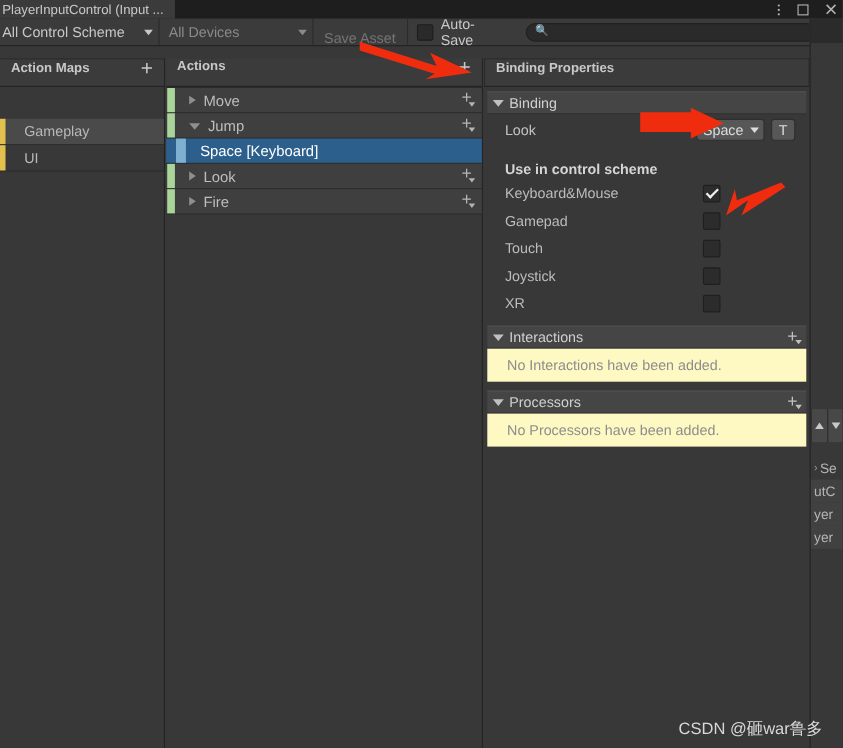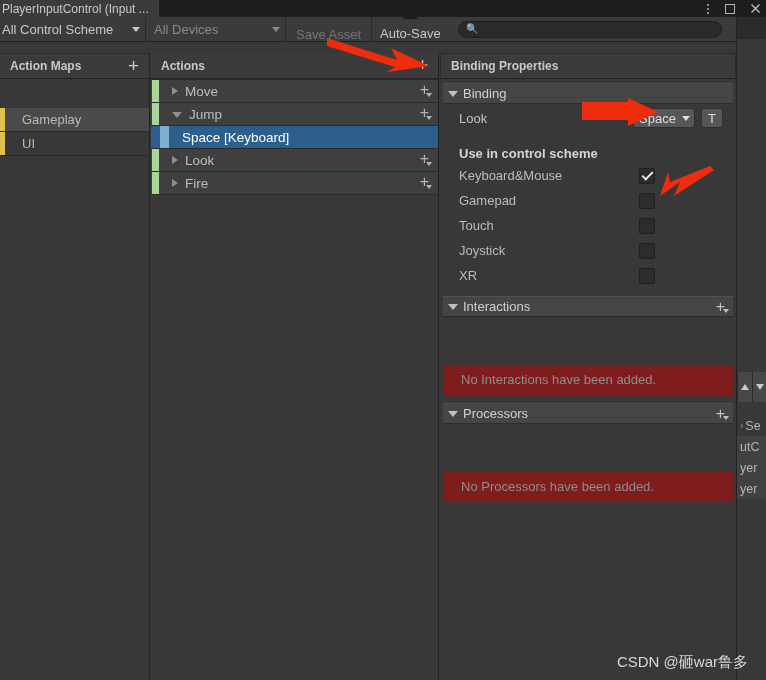--- a/index.html
+++ b/index.html
@@ -47,42 +47,42 @@
   }
   .tb-dd.scheme { width: 146px; }
   .tb-dd.devices { width: 140px; color:#8a8a8a; padding-left:8px; }
   .caret { width:0;height:0;border-left:4px solid transparent;border-right:4px solid transparent;border-top:5px solid #c8c8c8; margin-left:3px;}
   .caret.dim { border-top-color:#8a8a8a; }
   .tb-btn {
     display:flex;align-items:flex-end;height:25px;padding:0 10px;
     color:#757575;font-size:13px;white-space:nowrap;
     border-right:1px solid #2b2b2b;
   }
-  .tb-check { display:flex; align-items:center; gap:7px; padding:0 9px 0 8px;flex-direction:column; }
+  .tb-check { display:flex; align-items:center; gap:7px; padding:0 9px 0 8px; }
   .cb-box {
     width:15px;height:15px;background:#2a2a2a;border:1px solid #1d1d1d;border-radius:2px;
     display:flex;align-items:center;justify-content:center;
   }
   .tb-check span { color:#c8c8c8; font-size:13px; }
   .search-wrap { display:flex;align-items:center; padding-left:8px; flex:1; }
   .search-field {
     display:flex;align-items:center;gap:5px;
     width:264px;height:17px;background:#2a2a2a;border:1px solid #202020;border-radius:9px;
     padding:0 8px;
   }
   .search-field .mag { color:#909090; font-size:10px; line-height:1; }
   .search-field input {
     background:transparent;border:none;outline:none;color:#c8c8c8;font-size:11px;
     font-family:"Liberation Sans",sans-serif; width:100%;
   }
 
   
   .panel-hdr {
     height: 26px; background:#3b3b3b; border-bottom:1px solid #232323;
-    display:flex; align-items:center; justify-content:space-between;
+    display:flex; justify-content:space-between;
     padding: 0 10px 0 10px;
   }
   .panel-hdr .t { color:#c8c8c8; font-size:12px; font-weight:bold; }
   .plus {
     color:#c8c8c8; font-size:19px; line-height:1; font-weight:300;
     position:relative; top:-1px;
   }
 
   
   .pan-maps {
@@ -179,21 +179,21 @@
   .scheme-row { display:flex; align-items:center; height:25px; padding:0 0 0 16px; }
   .scheme-row .nm { color:#bcbcbc; font-size:13px; width:180px; }
   .sbox {
     width:16px;height:16px;background:#2c2c2c;border:1px solid #1f1f1f;border-radius:2px;
     display:flex;align-items:center;justify-content:center;
   }
   .sbox.checked::after{
     content:"";width:9px;height:4px;border-left:2px solid #f0f0f0;border-bottom:2px solid #f0f0f0;
     transform:rotate(-45deg) translate(1px,-1px);
   }
-  .empty-note { color:#8d8d8d; font-size:13px; padding:7px 0 8px 18px; background:#7f1d1d;margin-top:48px; }
+  .empty-note { color:#8d8d8d; font-size:13px; padding:7px 0 8px 18px; background:#fef9c3; }
   .sec-gap { height:8px; }
 
   
   .sliver {
     position:absolute; right:0; top:17px; width:30px; height:663px; background:#383838;
     border-left:1px solid #232323; overflow:hidden;
   }
   .sliver-top { position:absolute;left:0;top:0;width:30px;height:22px;background:#2b2b2b; }
   .sliver-tabs {
     position:absolute;left:0;top:355px;width:30px;height:30px;

